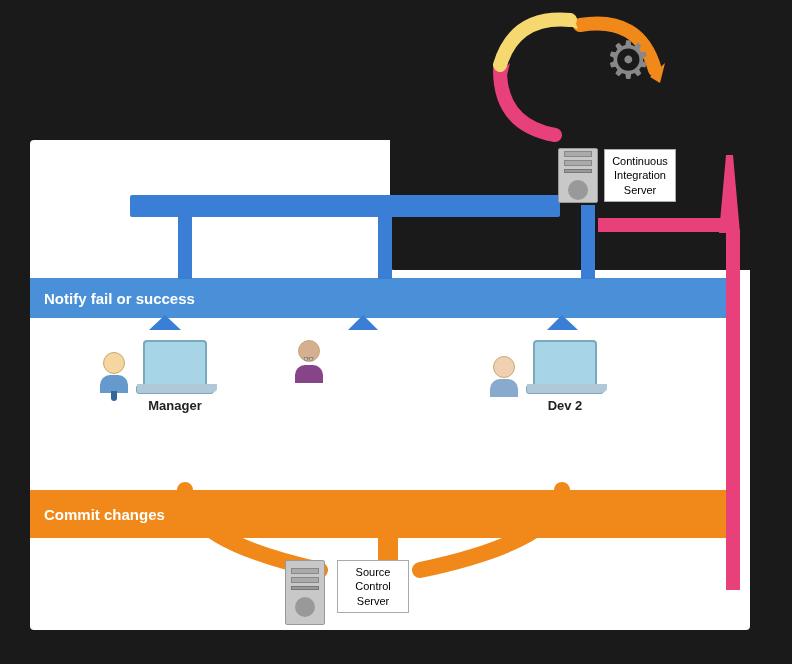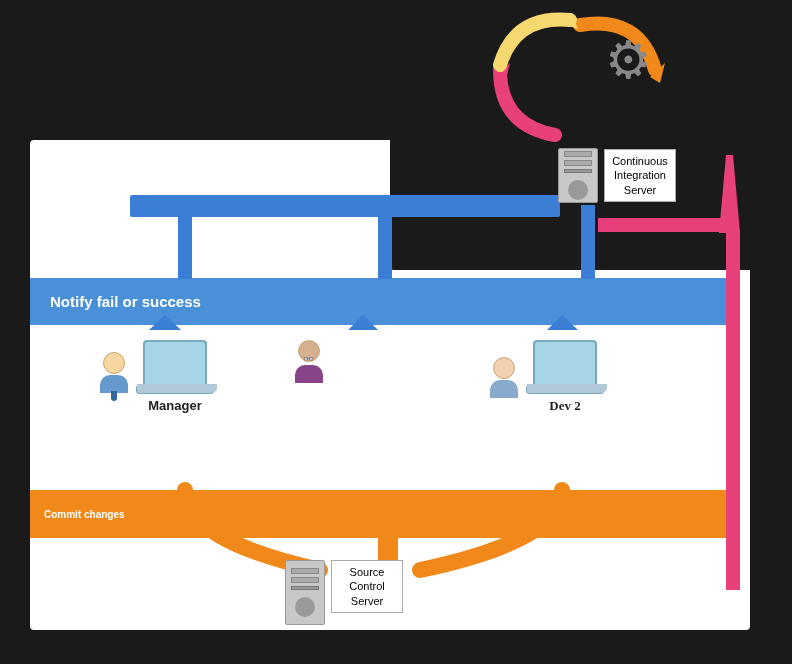--- a/index.html
+++ b/index.html
@@ -58,26 +58,26 @@
       left: 490px;
       z-index: 5;
     }
 
     
     .notify-band {
       position: absolute;
       top: 278px;
       left: 30px;
       width: 700px;
-      height: 47px;
+      height: 40px;
       background: #4a90d9;
       z-index: 2;
       display: flex;
       align-items: center;
-      padding-left: 20px;
+      padding-left: 14px;
     }
 
     .notify-text {
       color: white;
       font-weight: bold;
       font-size: 15px;
     }
 
     
     .commit-band {
@@ -89,21 +89,21 @@
       background: #f0891a;
       z-index: 2;
       display: flex;
       align-items: center;
       padding-left: 14px;
     }
 
     .commit-text {
       color: white;
       font-weight: bold;
-      font-size: 10px;
+      font-size: 15px;
     }
 
     
     .ci-server-box {
       position: absolute;
       top: 148px;
       left: 558px;
       z-index: 10;
       display: flex;
       align-items: center;
@@ -206,21 +206,21 @@
     }
 
     
     .source-server-box {
       position: absolute;
       top: 560px;
       left: 285px;
       z-index: 10;
       display: flex;
       align-items: flex-start;
-      gap: 6px;
+      gap: 12px;
     }
 
     
     .arrows-svg {
       position: absolute;
       top: 0;
       left: 0;
       width: 792px;
       height: 664px;
       z-index: 3;
@@ -297,21 +297,21 @@
       </div>
       <div class="avatar-body" style="background:#884488;"></div>
     </div>
   </div>
 
   <div class="person-computer" style="top:340px; left:490px;">
     <div class="avatar">
       <div class="avatar-head" style="background:#f0d0b0;"></div>
       <div class="avatar-body" style="background:#88aacc;"></div>
     </div>
-    <div style="display:flex;flex-direction:column;align-items:center;font-family:Liberation Serif, serif;">
+    <div style="display:flex;flex-direction:column;align-items:center;">
       <div class="laptop"></div>
       <div style="width:78px;height:8px;background:#b0c8d8;border-radius:0 0 3px 3px;border:1px solid #7ab;"></div>
       <span class="laptop-label" style="margin-top:4px;">Dev 2</span>
     </div>
   </div>
 
   <div class="commit-band">
     <span class="commit-text">Commit changes</span>
   </div>
 

